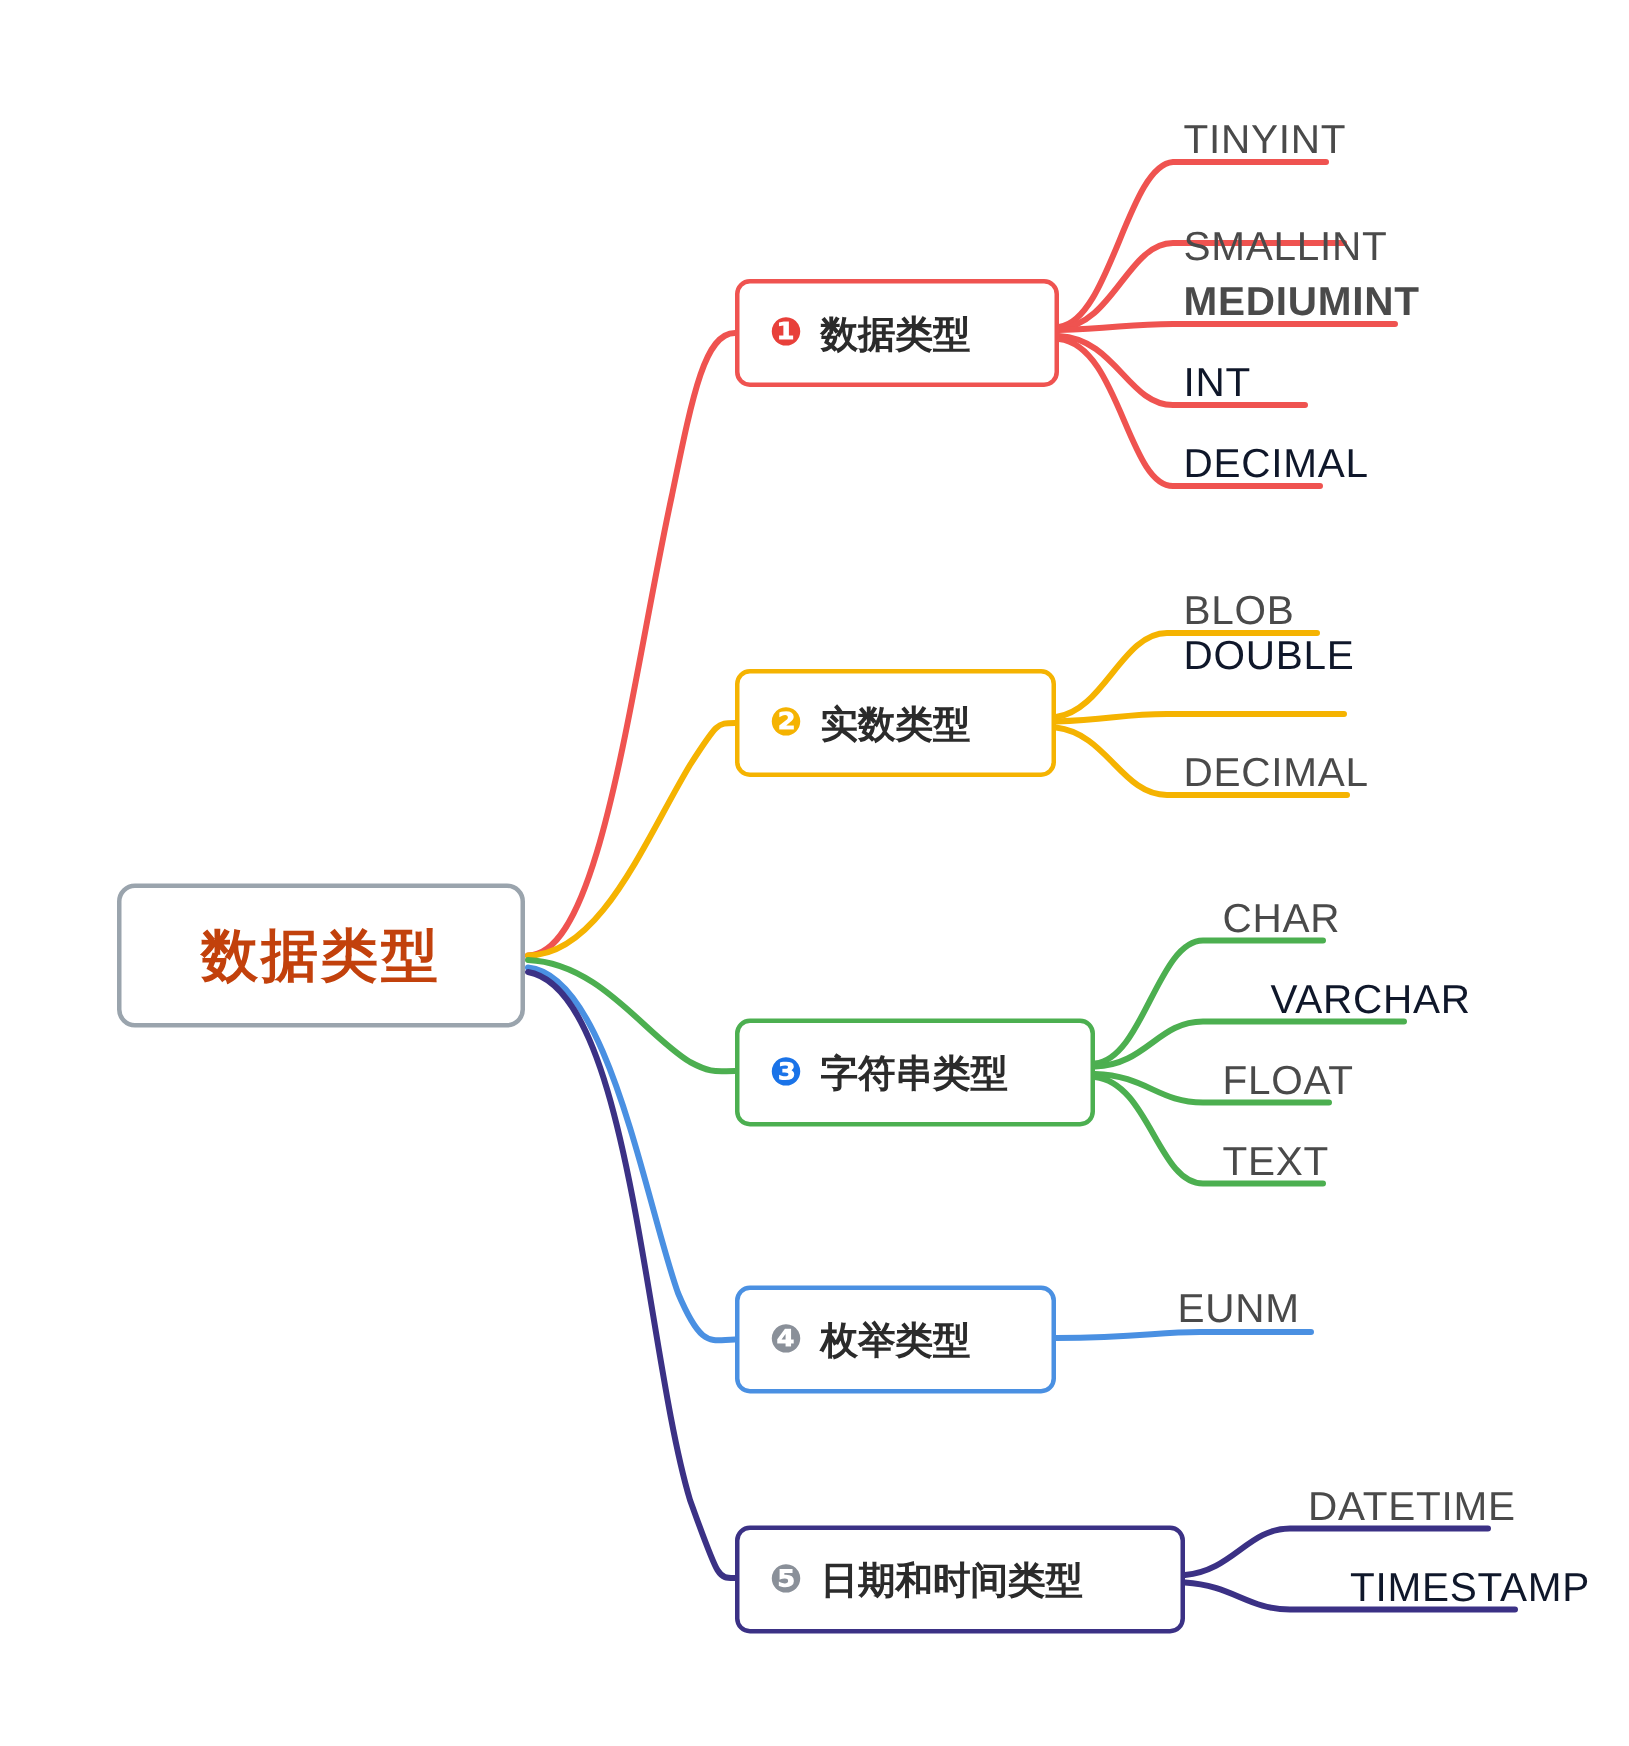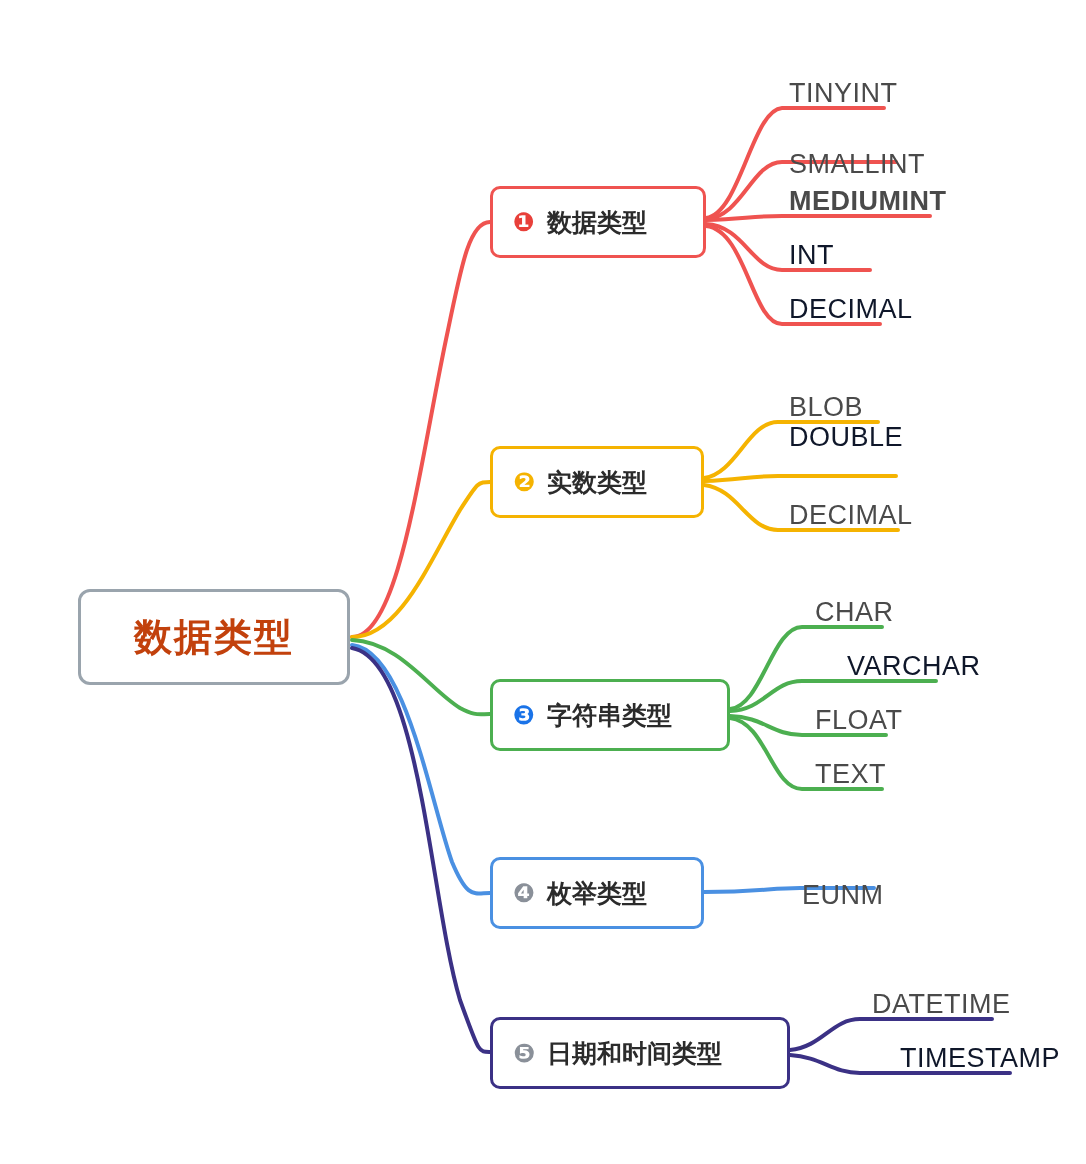--- a/index.html
+++ b/index.html
@@ -144,21 +144,21 @@
   </div>
   <div class="leaf" style="left:815px; top:597px;">CHAR</div>
   <div class="leaf bold" style="left:815px; top:651px;margin-left:32px;">VARCHAR</div>
   <div class="leaf" style="left:815px; top:705px;">FLOAT</div>
   <div class="leaf" style="left:815px; top:759px;">TEXT</div>
 
   <div class="node branch-node" style="left:490px; top:857px; width:214px; height:72px; border-color:#4a90e2;">
     <span class="badge" style="background:#ffffff; color:#8a9099; font-size:26px; width:26px; height:26px;">❹</span>
     <span>枚举类型</span>
   </div>
-  <div class="leaf" style="left:802px; top:857px;margin-top:23px;">EUNM</div>
+  <div class="leaf" style="left:785px; top:857px;">EUNM</div>
 
   <div class="node branch-node" style="left:490px; top:1017px; width:300px; height:72px; border-color:#3b3185;">
     <span class="badge" style="background:#ffffff; color:#8a9099; font-size:26px; width:26px; height:26px;">❺</span>
     <span>日期和时间类型</span>
   </div>
   <div class="leaf" style="left:872px; top:989px;">DATETIME</div>
   <div class="leaf bold" style="left:872px; top:1043px;margin-left:28px;">TIMESTAMP</div>
 
 </div>
 

